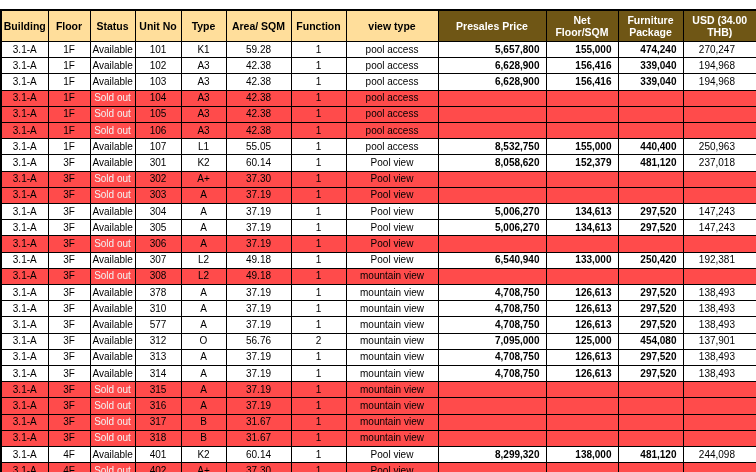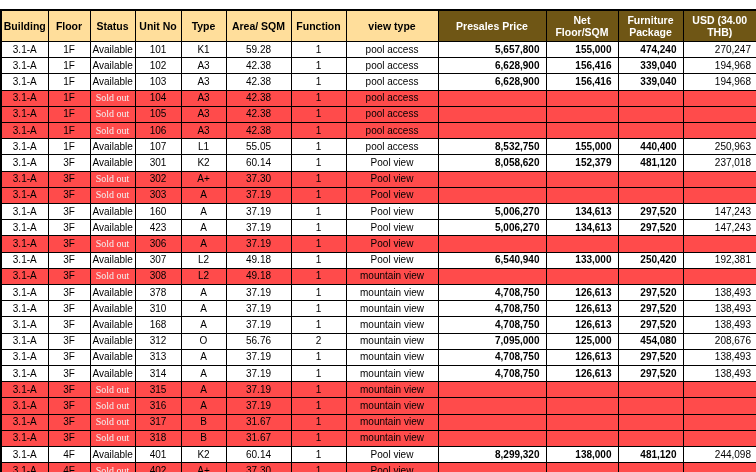--- a/index.html
+++ b/index.html
@@ -58,29 +58,28 @@
   table.units td.c-presales,
   table.units td.c-net_price,
   table.units td.c-furniture {
     text-align: right;
     font-weight: bold;
     padding-right: 6px;
   }
   table.units td.c-usd {
     text-align: right;
     font-weight: normal;
-    padding-right: 5px;
+    padding-right: 21px;
   }
   
   table.units tr.sold td {
     background: #FF4B4B;
   }
   table.units tr.sold td.c-status {
     color: #F2F2F2;
-    font-family: Liberation Serif, serif;
   }
 </style>
 </head>
 <body>
 
 <div id="sheet">
   <table class="units">
     <colgroup>
       <col style="width:47px">
         <col style="width:42px">
@@ -249,35 +248,35 @@
           <td class="c-view_type">Pool view</td>
           <td class="c-presales"></td>
           <td class="c-net_price"></td>
           <td class="c-furniture"></td>
           <td class="c-usd"></td>
         </tr>
         <tr>
           <td class="c-building">3.1-A</td>
           <td class="c-floor">3F</td>
           <td class="c-status">Available</td>
-          <td class="c-unit_no">160</td>
+          <td class="c-unit_no">304</td>
           <td class="c-type">A</td>
           <td class="c-area">37.19</td>
           <td class="c-function">1</td>
           <td class="c-view_type">Pool view</td>
           <td class="c-presales">5,006,270</td>
           <td class="c-net_price">134,613</td>
           <td class="c-furniture">297,520</td>
           <td class="c-usd">147,243</td>
         </tr>
         <tr>
           <td class="c-building">3.1-A</td>
           <td class="c-floor">3F</td>
           <td class="c-status">Available</td>
-          <td class="c-unit_no">423</td>
+          <td class="c-unit_no">305</td>
           <td class="c-type">A</td>
           <td class="c-area">37.19</td>
           <td class="c-function">1</td>
           <td class="c-view_type">Pool view</td>
           <td class="c-presales">5,006,270</td>
           <td class="c-net_price">134,613</td>
           <td class="c-furniture">297,520</td>
           <td class="c-usd">147,243</td>
         </tr>
         <tr class="sold">
@@ -347,21 +346,21 @@
           <td class="c-view_type">mountain view</td>
           <td class="c-presales">4,708,750</td>
           <td class="c-net_price">126,613</td>
           <td class="c-furniture">297,520</td>
           <td class="c-usd">138,493</td>
         </tr>
         <tr>
           <td class="c-building">3.1-A</td>
           <td class="c-floor">3F</td>
           <td class="c-status">Available</td>
-          <td class="c-unit_no">168</td>
+          <td class="c-unit_no">577</td>
           <td class="c-type">A</td>
           <td class="c-area">37.19</td>
           <td class="c-function">1</td>
           <td class="c-view_type">mountain view</td>
           <td class="c-presales">4,708,750</td>
           <td class="c-net_price">126,613</td>
           <td class="c-furniture">297,520</td>
           <td class="c-usd">138,493</td>
         </tr>
         <tr>
@@ -369,21 +368,21 @@
           <td class="c-floor">3F</td>
           <td class="c-status">Available</td>
           <td class="c-unit_no">312</td>
           <td class="c-type">O</td>
           <td class="c-area">56.76</td>
           <td class="c-function">2</td>
           <td class="c-view_type">mountain view</td>
           <td class="c-presales">7,095,000</td>
           <td class="c-net_price">125,000</td>
           <td class="c-furniture">454,080</td>
-          <td class="c-usd">208,676</td>
+          <td class="c-usd">137,901</td>
         </tr>
         <tr>
           <td class="c-building">3.1-A</td>
           <td class="c-floor">3F</td>
           <td class="c-status">Available</td>
           <td class="c-unit_no">313</td>
           <td class="c-type">A</td>
           <td class="c-area">37.19</td>
           <td class="c-function">1</td>
           <td class="c-view_type">mountain view</td>

